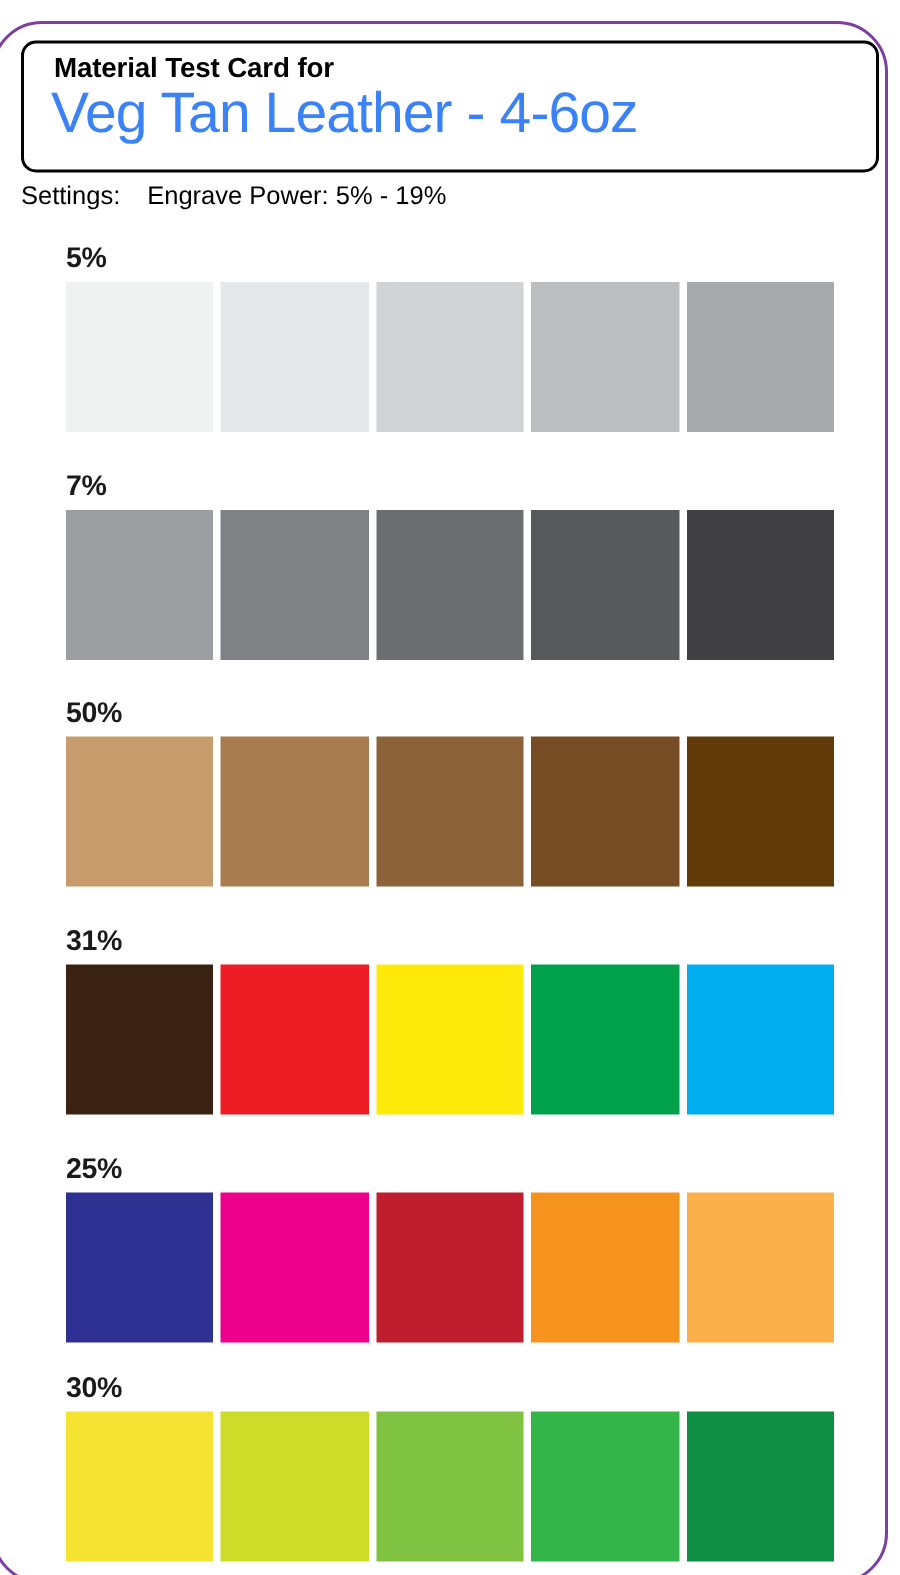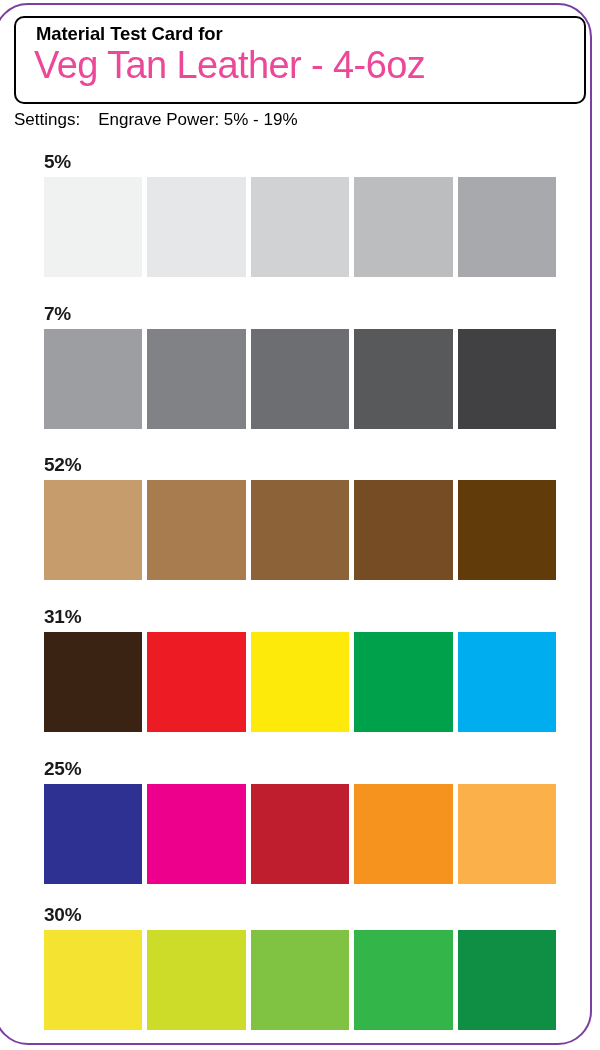--- a/index.html
+++ b/index.html
@@ -25,21 +25,21 @@
     height: 1042px;
     border: 2px solid #7B3FA0;
     border-radius: 34px;
     background: #ffffff;
     box-sizing: border-box;
   }
 
   #card-body {
     position: absolute;
     left: 0;
-    top: 1px;
+    top: 12px;
     width: 600px;
     height: 750px;
   }
 
   
   #title-box {
     position: absolute;
     left: 14px;
     top: 15px;
     width: 572px;
@@ -58,21 +58,21 @@
     color: #000000;
     letter-spacing: -0.1px;
     white-space: nowrap;
   }
   #title-large {
     position: absolute;
     left: 18px;
     top: 26px;
     font-size: 38px;
     font-weight: normal;
-    color: #ec4899;
+    color: #3b82f6;
     letter-spacing: -0.6px;
     white-space: nowrap;
     text-align: right;
   }
 
   
   #settings-line {
     position: absolute;
     left: 14px;
     top: 108px;
@@ -149,21 +149,21 @@
         <div class="row-label">7%</div>
         <div class="swatch-strip">
           <div class="swatch" style="background: rgb(156, 158, 161);"></div>
           <div class="swatch" style="background: rgb(128, 130, 133);"></div>
           <div class="swatch" style="background: rgb(109, 110, 113);"></div>
           <div class="swatch" style="background: rgb(88, 89, 91);"></div>
           <div class="swatch" style="background: rgb(65, 64, 66);"></div>
         </div>
       </div>
       <div class="swatch-row" style="top: 453px;">
-        <div class="row-label">52%</div>
+        <div class="row-label">50%</div>
         <div class="swatch-strip">
           <div class="swatch" style="background: rgb(198, 156, 109);"></div>
           <div class="swatch" style="background: rgb(169, 124, 80);"></div>
           <div class="swatch" style="background: rgb(140, 98, 57);"></div>
           <div class="swatch" style="background: rgb(117, 76, 36);"></div>
           <div class="swatch" style="background: rgb(98, 59, 11);"></div>
         </div>
       </div>
       <div class="swatch-row" style="top: 605px;">
         <div class="row-label">31%</div>

